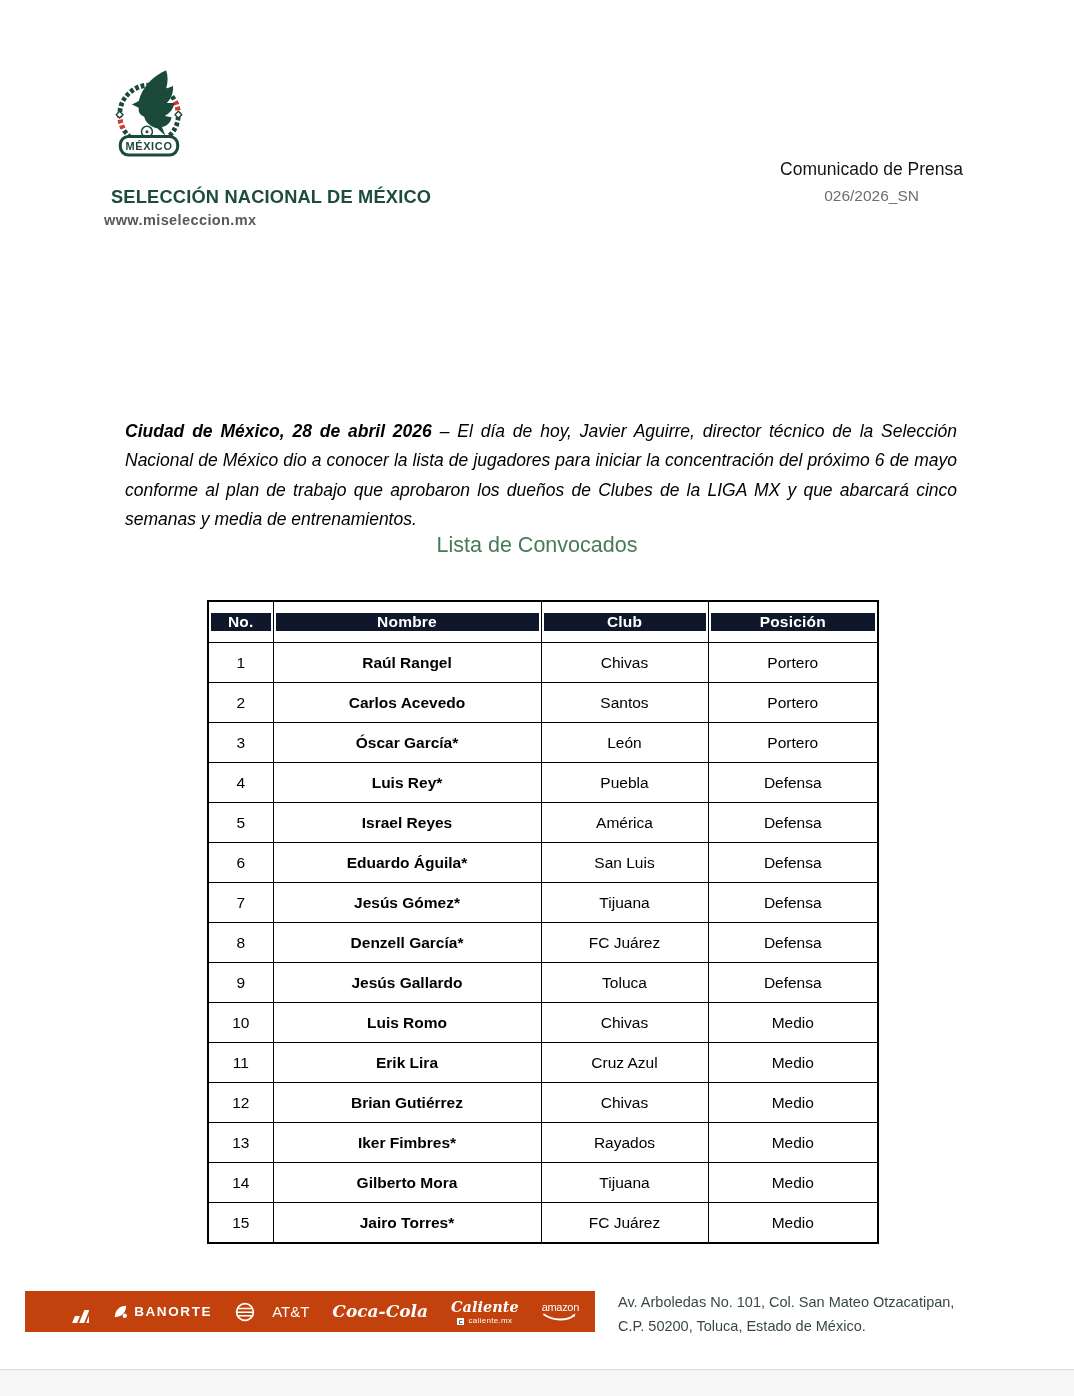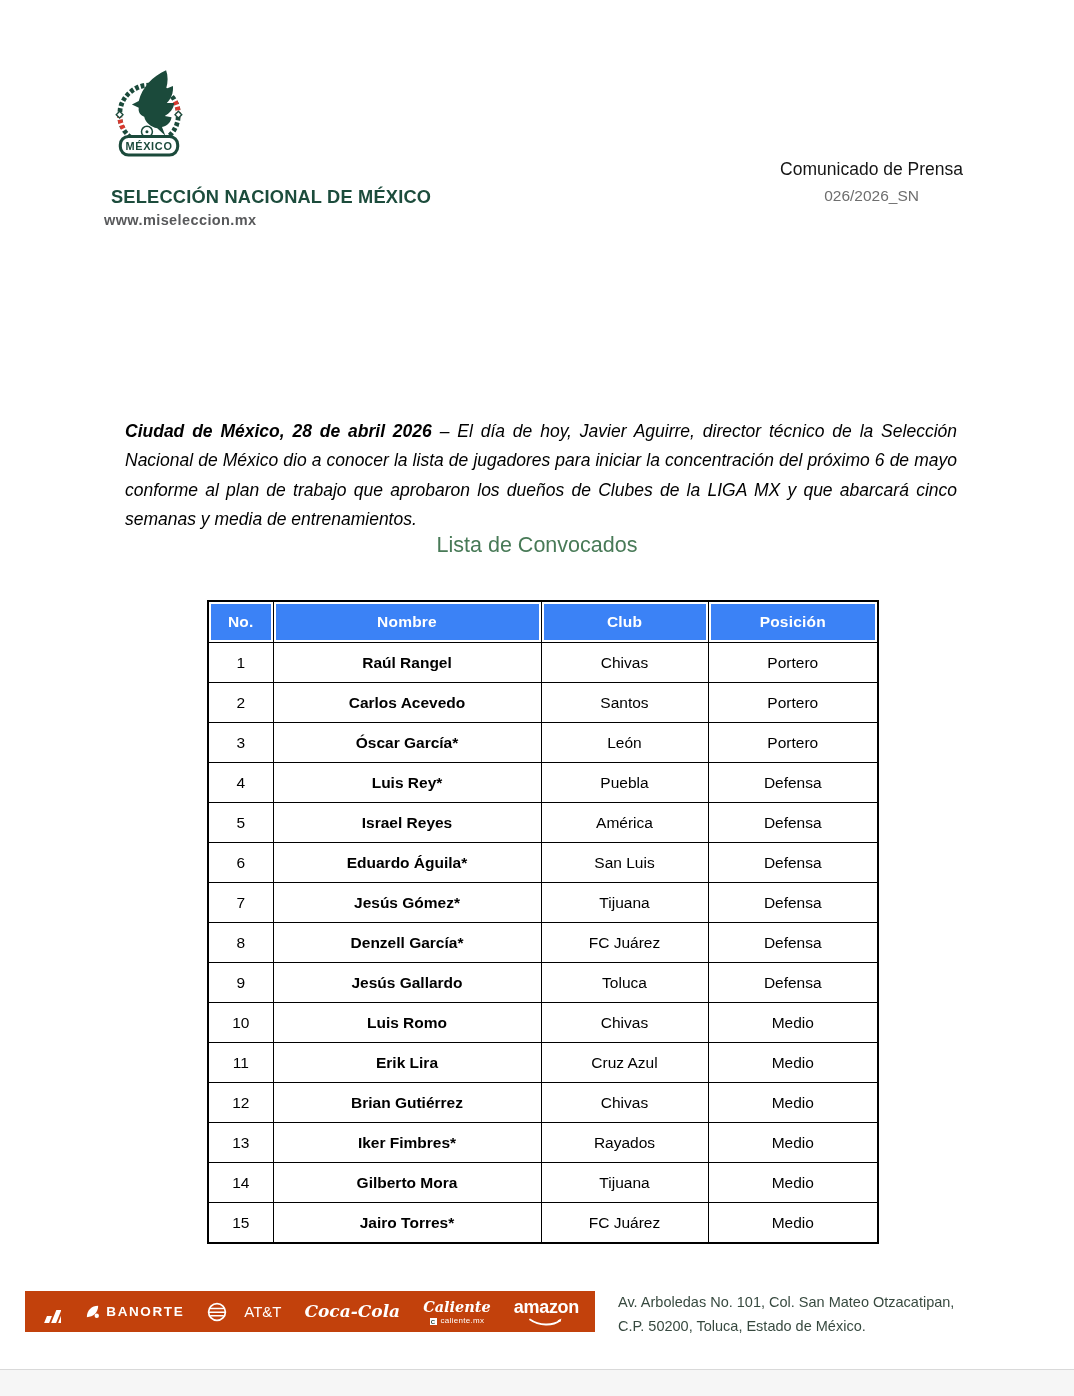--- a/index.html
+++ b/index.html
@@ -42,21 +42,21 @@
   .squad-table {
     position:absolute; left:207px; top:600px;
     border-collapse:collapse; border:2px solid #000; table-layout:fixed;
   }
   .squad-table th, .squad-table td {
     border:1px solid #000; text-align:center; vertical-align:middle;
     font-size:15.5px; padding:0;
   }
   .squad-table th { height:40px; }
   .squad-table th .hfill {
-    margin:2px; height:36px; background:#3b82f6; color:#fff; font-weight:bold;
+    margin:2px; height:18px; background:#0f172a; color:#fff; font-weight:bold;
     display:flex; align-items:center; justify-content:center; letter-spacing:.2px;
   }
   .squad-table td { height:39px; background:#fff; }
   .squad-table td.name-cell { font-weight:bold; }
 
   
   .sponsor-bar {
     position:absolute; left:25px; top:1291px; width:570px; height:41px;
     background:#c2410c; color:#fff; box-sizing:border-box;
     display:flex; align-items:center; justify-content:flex-end;
@@ -64,21 +64,21 @@
   }
   .sp-item { display:flex; align-items:center; gap:5px; line-height:1; }
   .sp-banorte-text { font-weight:bold; font-size:13.5px; letter-spacing:1.6px; }
   .sp-att-text { font-weight:normal; font-size:15px;margin-left:12px; }
   .sp-script { font-family:"DejaVu Serif", serif; font-style:italic; font-weight:bold; font-size:17px; white-space:nowrap; }
   .sp-caliente { display:flex; flex-direction:column; align-items:center; gap:1px; }
   .sp-caliente .sp-script { font-size:14.5px; }
   .sp-caliente-sub { font-size:8px; letter-spacing:.3px; display:flex; align-items:flex-end; gap:4px; }
   .sp-caliente-sub .sq { width:7px; height:7px; background:#fff; color:#1d3a31; font-size:6px; font-weight:bold; display:flex; align-items:center; justify-content:center; }
   .sp-amazon { display:flex; flex-direction:column; align-items:center; }
-  .sp-amazon-text { font-weight:bold; font-size:18px; letter-spacing:-.3px; }
+  .sp-amazon-text { font-weight:normal; font-size:11px; letter-spacing:-.3px; }
   .address {
     position:absolute; left:618px; top:1291px;
     font-size:14.5px; line-height:23.5px; color:#37493f;
   }
   .bottom-strip {
     position:absolute; left:0; top:1369px; width:100%; height:27px;
     background:#f6f6f6; border-top:1px solid #d9d9d9;
   }
 </style>
 </head>

